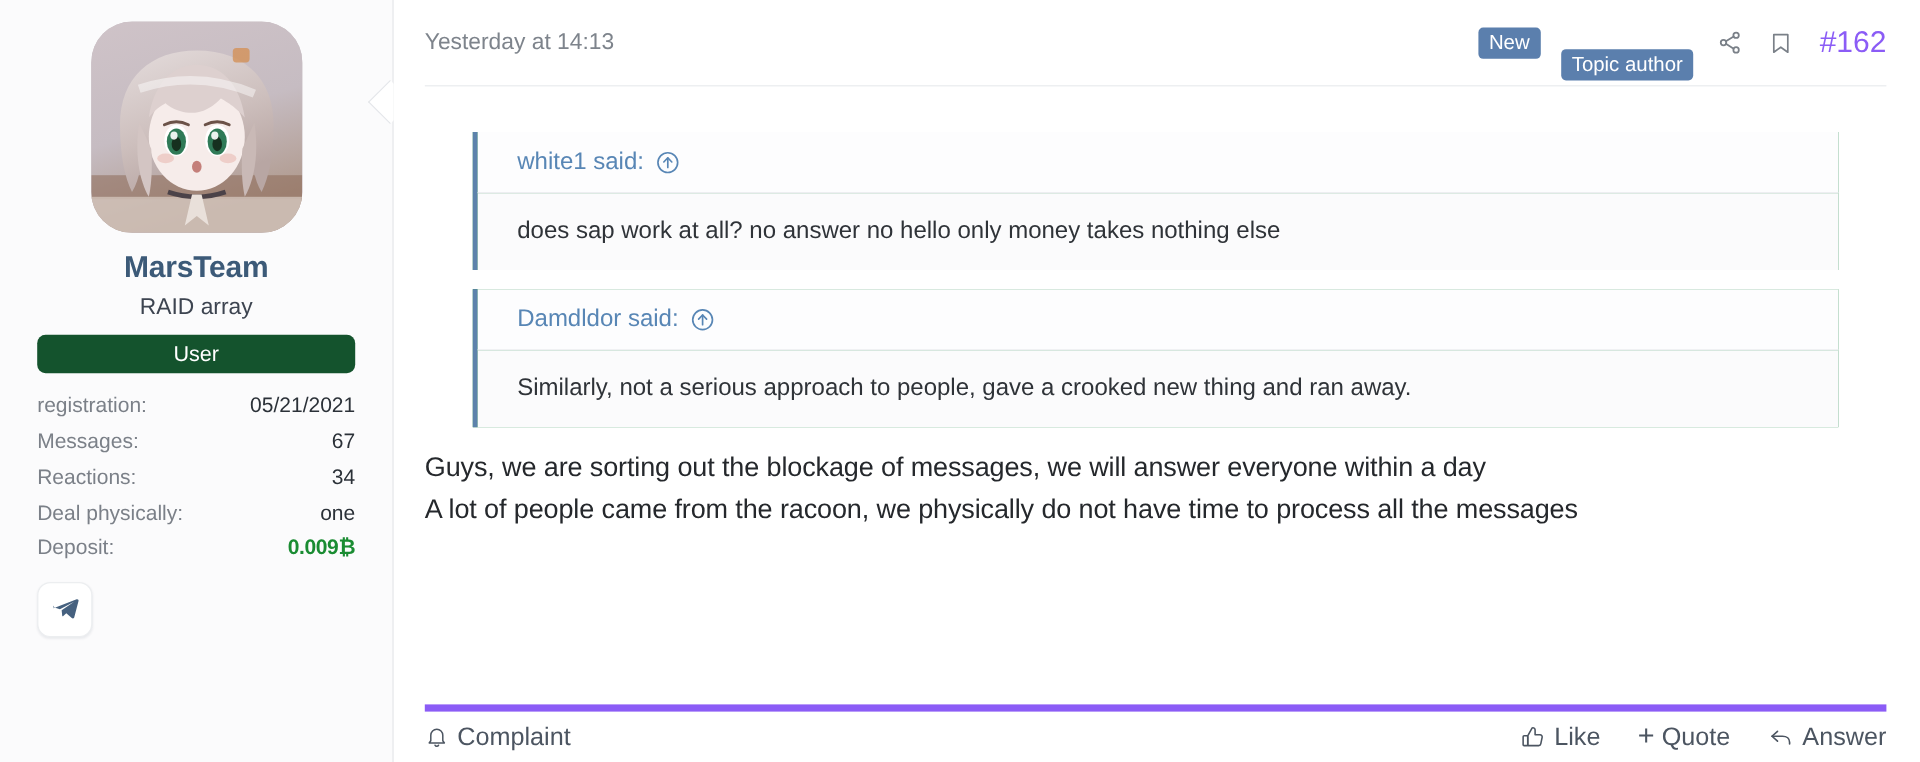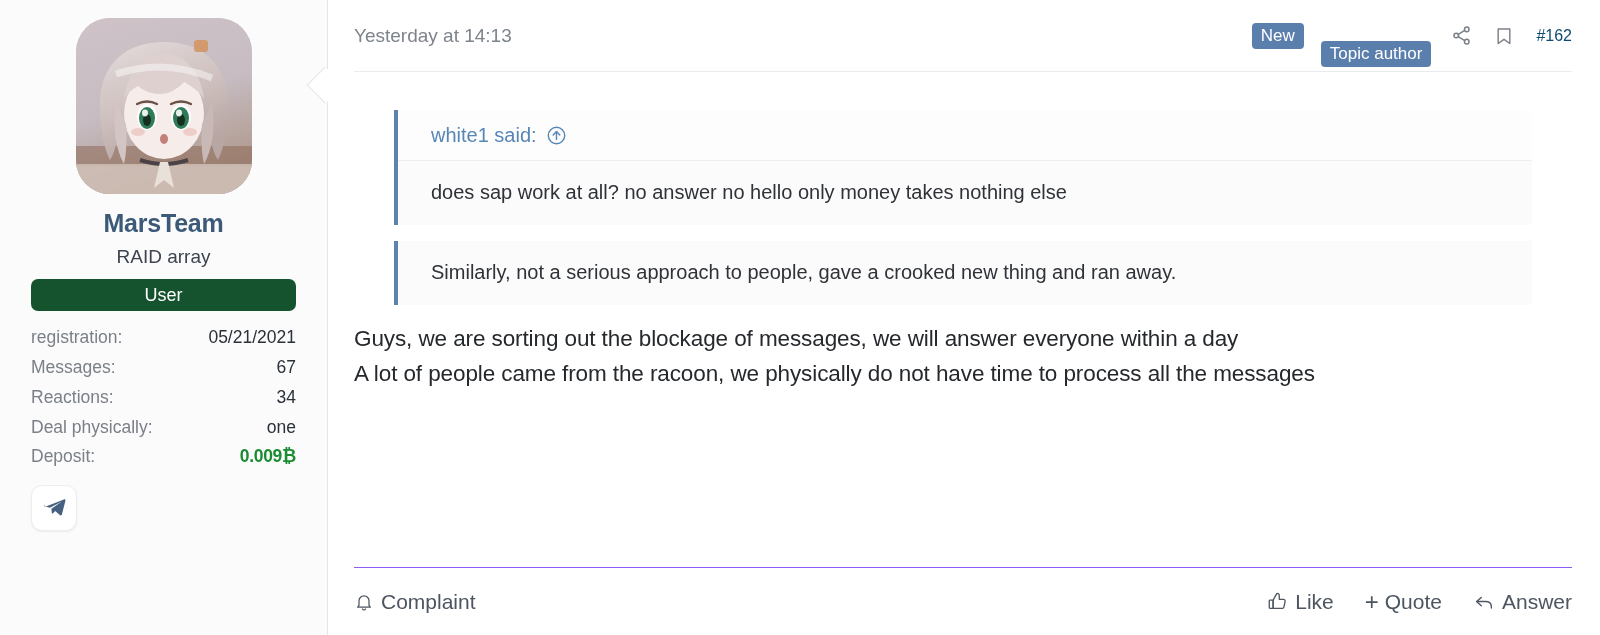--- a/index.html
+++ b/index.html
@@ -165,22 +165,22 @@
   }
   .badge.new { background: #5b7fad; }
   .badge.topic-author { background: #5b7fad; margin-top: 36px; }
   .icon-btn {
     width: 26px; height: 26px;
     display: flex; align-items: center; justify-content: center;
     cursor: pointer;
     color: #7a8088;
   }
   .post-num {
-    font-size: 16px;
-    color: #0c4a6e;
+    font-size: 25px;
+    color: #8b5cf6;
     margin-left: 2px;
     cursor: pointer;
   }
 
   .post-body {
     flex: 1 1 auto;
     padding-top: 22px;
     min-height: 0;
   }
 
@@ -215,25 +215,25 @@
     margin-top: 16px;
     font-size: 22.5px;
     color: #25282c;
     line-height: 1.56;
     letter-spacing: -0.1px;
   }
   .message p { margin: 0; }
 
   .post-foot {
     flex: 0 0 auto;
-    height: 68px;
+    height: 48px;
     display: flex;
     align-items: center;
     justify-content: space-between;
-    border-top: 1px solid #8b5cf6;
+    border-top: 6px solid #8b5cf6;
   }
   .foot-left, .foot-right { display: flex; align-items: center; }
   .foot-right { gap: 31px; }
   .action {
     display: flex;
     align-items: center;
     gap: 7px;
     font-size: 21px;
     color: #4c5561;
     cursor: pointer;
@@ -378,20 +378,30 @@
               <circle cx="12" cy="12" r="9.4"></circle>
                 <line x1="12" y1="16.6" x2="12" y2="7.6"></line>
                 <polyline points="8.2,11.4 12,7.4 15.8,11.4"></polyline>
             </svg>
           </span>
         </div>
         <div class="quote-text">does sap work at all? no answer no hello only money takes nothing else</div>
       </blockquote>
 
       <blockquote class="quote">
+        <div class="quote-head">
+          <span class="quote-author">Damdldor said:</span>
+          <span class="jump-icon">
+            <svg width="21" height="21" viewBox="0 0 24 24" fill="none" stroke="currentColor" stroke-width="1.6" stroke-linecap="round" stroke-linejoin="round">
+              <circle cx="12" cy="12" r="9.4"></circle>
+                <line x1="12" y1="16.6" x2="12" y2="7.6"></line>
+                <polyline points="8.2,11.4 12,7.4 15.8,11.4"></polyline>
+            </svg>
+          </span>
+        </div>
         <div class="quote-text">Similarly, not a serious approach to people, gave a crooked new thing and ran away.</div>
       </blockquote>
 
       <div class="message">
         <p>Guys, we are sorting out the blockage of messages, we will answer everyone within a day</p>
         <p>A lot of people came from the racoon, we physically do not have time to process all the messages</p>
       </div>
     </div>
 
     <footer class="post-foot">

